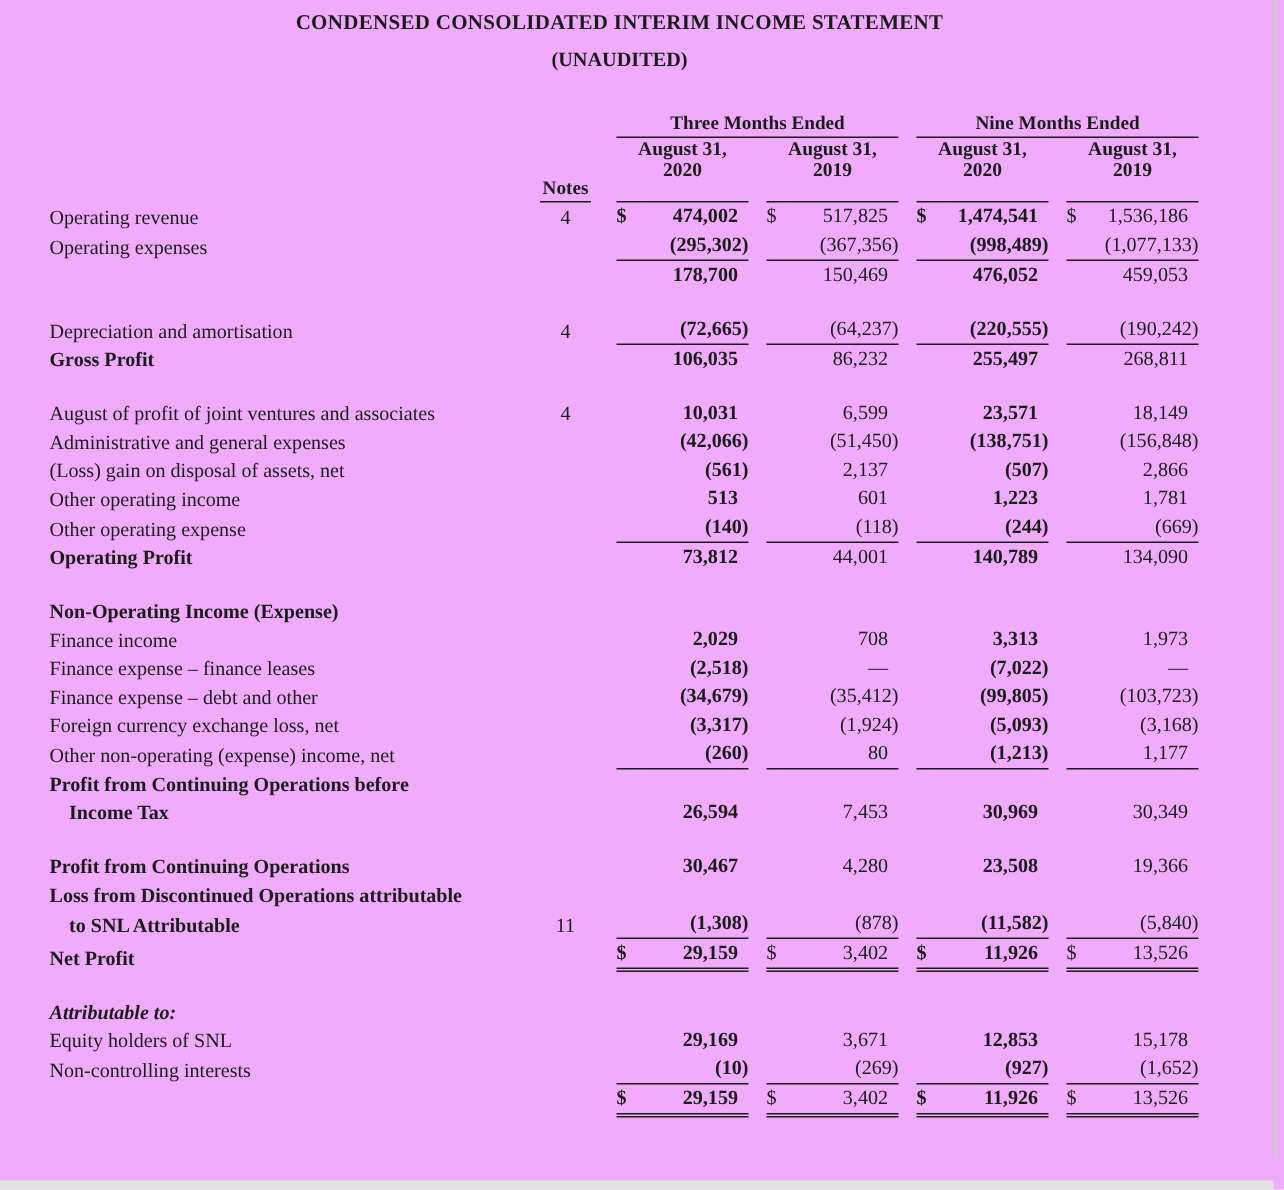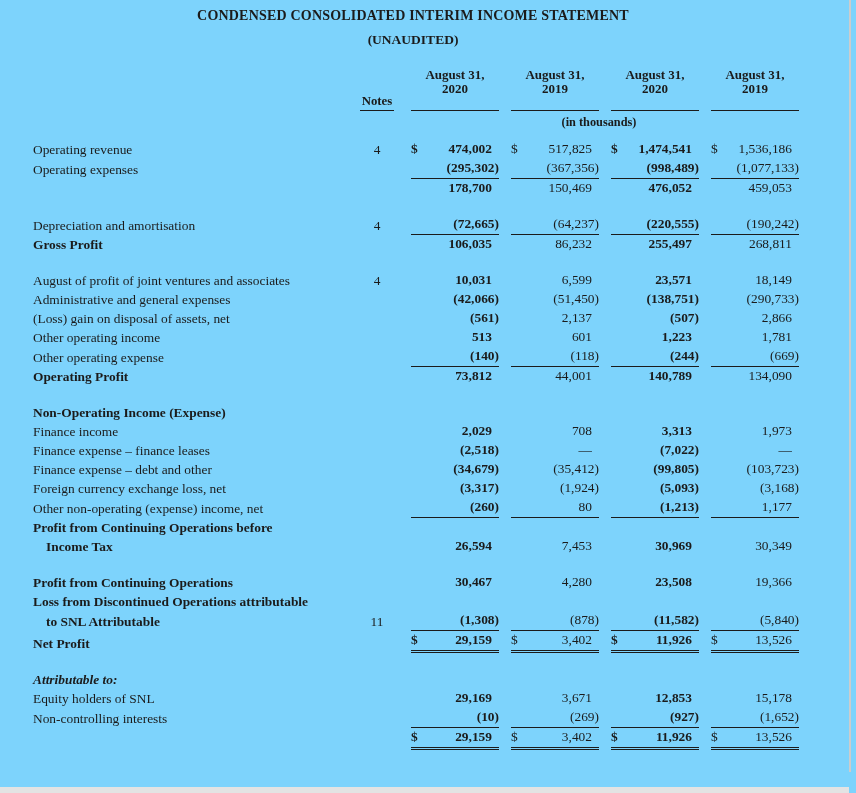--- a/index.html
+++ b/index.html
@@ -1,16 +1,16 @@
 <!DOCTYPE html>
 <html><head>
 <meta charset="utf-8">
 <style>
   html,body{margin:0;padding:0;background:#ffffff;}
-  .page{position:relative;width:856px;height:793px;background:#7dd3fc;overflow:hidden;
+  .page{position:relative;width:856px;height:793px;background:#f0abfc;overflow:hidden;
         font-family:"Liberation Serif","DejaVu Serif",serif;color:#1b1b1b;}
   .doc-title{font-size:14px;font-weight:bold;text-align:center;margin:8px 60px 0 30px;letter-spacing:.2px;}
   .doc-subtitle{font-size:13.5px;font-weight:bold;text-align:center;margin:8px 60px 0 30px;}
   table.stmt{border-collapse:collapse;table-layout:fixed;margin:20px 0 0 33px;width:766px;
              font-size:13.4px;color:#1b1b1b;}
   td{padding:0;vertical-align:bottom;}
   tr.r td{height:19px;line-height:18px;}
   tr.sp td{height:17px;}
   .lbl{white-space:nowrap;overflow:visible;}
   .lbl .indent{padding-left:13px;display:inline-block;}
@@ -48,20 +48,30 @@
   <table class="stmt">
     <colgroup>
       <col style="width:322px">
         <col style="width:44px">
       <col style="width:100px">
         <col style="width:100px">
         <col style="width:100px">
         <col style="width:100px">
     </colgroup>
     <thead>
+      <tr class="ghr">
+        <td></td>
+        <td></td>
+        <td class="gh" colspan="2">
+          <div>Three Months Ended</div>
+        </td>
+        <td class="gh" colspan="2">
+          <div>Nine Months Ended</div>
+        </td>
+      </tr>
       <tr class="chr">
         <td></td>
         <td class="notes-h">
           <span>Notes</span>
         </td>
         <td class="ch">
           <div>
               <span>August 31,</span>
               <span>2020</span>
             </div>
@@ -78,25 +88,20 @@
               <span>2020</span>
             </div>
         </td>
         <td class="ch">
           <div>
               <span>August 31,</span>
               <span>2019</span>
             </div>
         </td>
       </tr>
-      <tr class="units">
-        <td></td>
-        <td></td>
-        <td colspan="4">(in thousands)</td>
-      </tr>
     </thead>
     <tbody>
         <tr class="r">
           <td class="lbl"><span>Operating revenue</span></td>
           <td class="note">4</td>
           <td class="val">
             <div class="cw b">
               <span class="d">$</span>
               <span class="n pos">474,002</span>
             </div>
@@ -259,21 +264,21 @@
               <span class="n">(51,450)</span>
             </div>
           </td>
           <td class="val">
             <div class="cw b">
               <span class="n">(138,751)</span>
             </div>
           </td>
           <td class="val">
             <div class="cw">
-              <span class="n">(290,733)</span>
+              <span class="n">(156,848)</span>
             </div>
           </td>
         </tr>
         <tr class="r">
           <td class="lbl"><span>(Loss) gain on disposal of assets, net</span></td>
           <td class="note"></td>
           <td class="val">
             <div class="cw b">
               <span class="n">(561)</span>
             </div>

